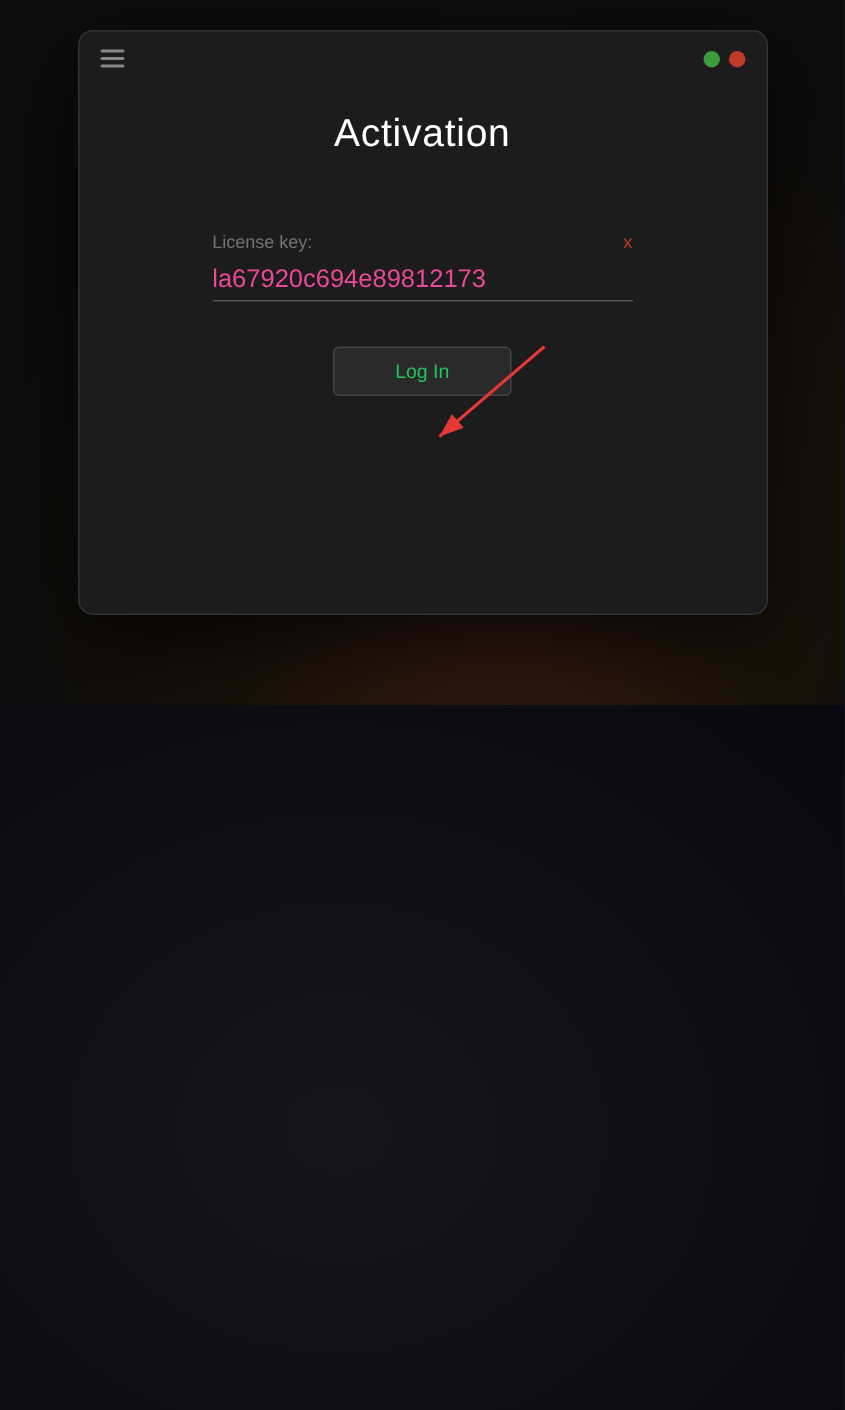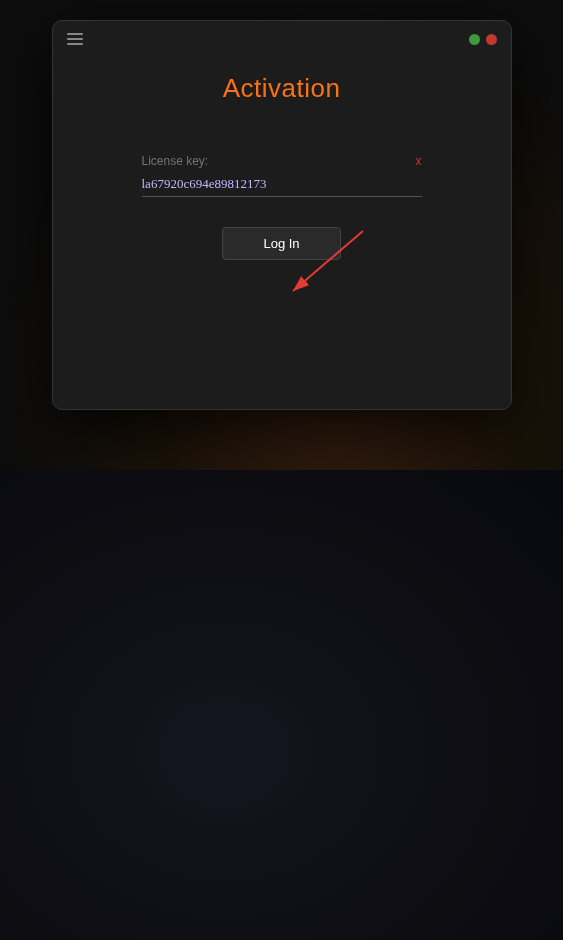--- a/index.html
+++ b/index.html
@@ -87,21 +87,21 @@
     .window-content {
       padding: 20px 40px;
       display: flex;
       flex-direction: column;
       align-items: center;
     }
 
     
     .activation-title {
       font-size: 26px;
-      color: #f97316;
+      color: #ffffff;
       font-weight: 300;
       margin-bottom: 50px;
       letter-spacing: 0.5px;
     }
 
     .form-group {
       width: 100%;
       max-width: 280px;
       margin-bottom: 20px;
     }
@@ -122,31 +122,30 @@
       font-size: 12px;
       color: #c0392b;
       cursor: pointer;
     }
 
     .form-input {
       width: 100%;
       background: transparent;
       border: none;
       border-bottom: 1px solid #555;
-      color: #c4b5fd;
-      font-size: 13px;
+      color: #ec4899;
+      font-size: 17px;
       padding: 4px 0;
       outline: none;
-      font-family: Liberation Serif, serif;
     }
 
     .login-btn {
       background: #2a2a2a;
       border: 1px solid #444;
-      color: #ffffff;
+      color: #22c55e;
       font-size: 13px;
       padding: 8px 40px;
       border-radius: 4px;
       cursor: pointer;
       margin-top: 10px;
     }
 
     
     .arrow-svg {
       position: absolute;

